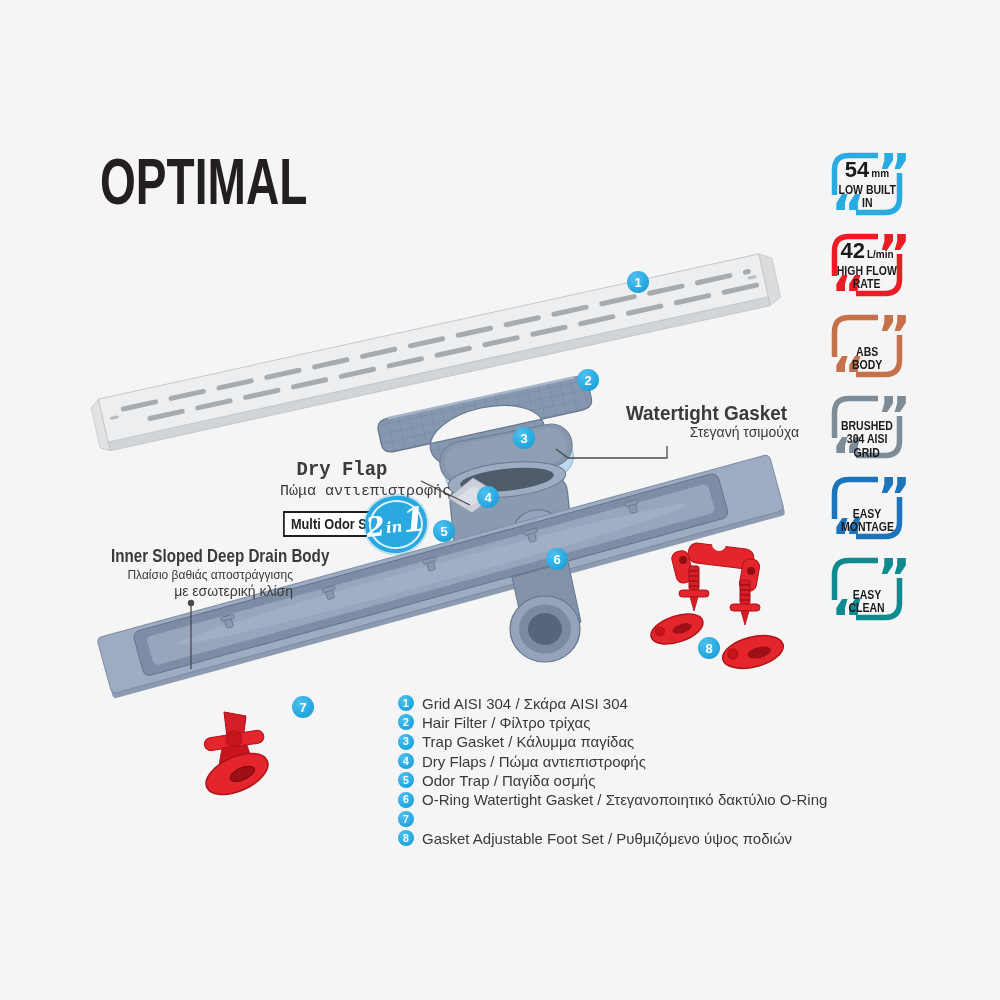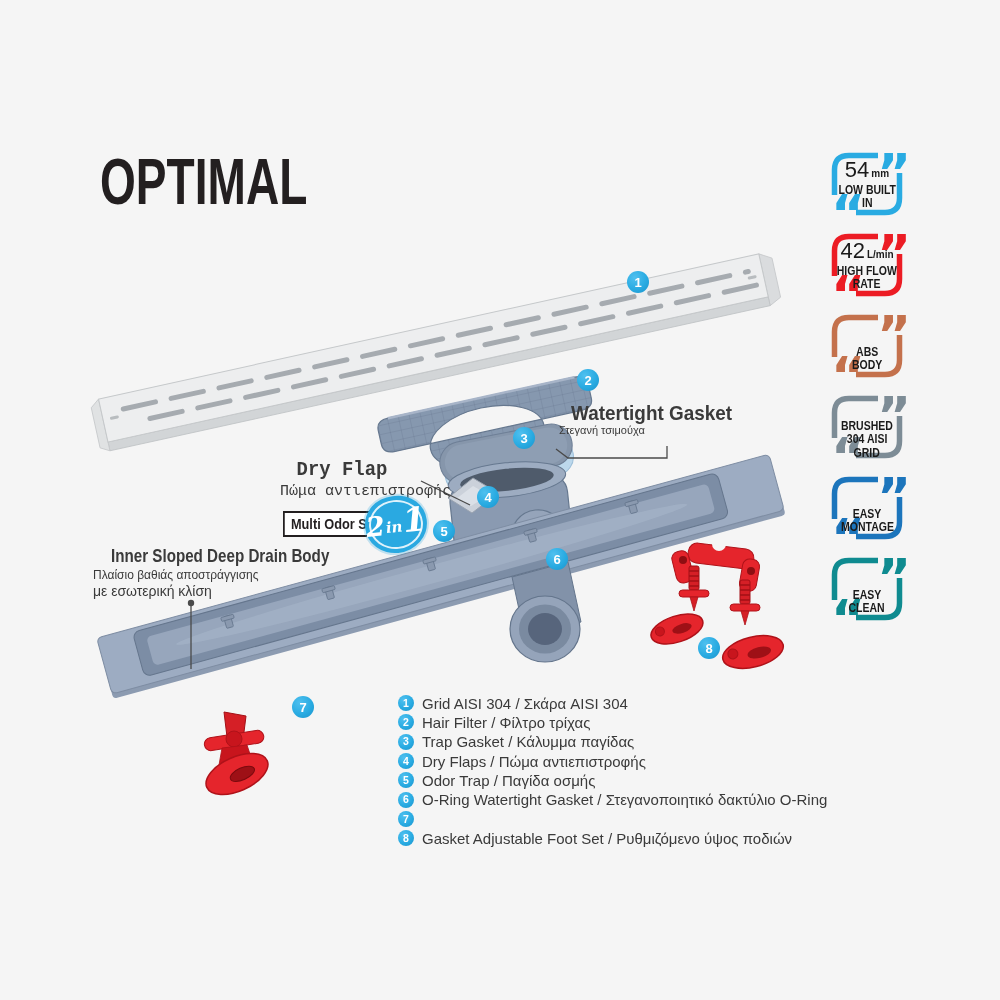--- a/index.html
+++ b/index.html
@@ -11,28 +11,28 @@
   .title{font-size:64px;font-weight:700;color:#231F20;letter-spacing:0px;
          transform:scaleX(0.72);transform-origin:left top;white-space:nowrap;line-height:1;}
 
   
   .badge-col{position:absolute;left:828px;top:150px;display:flex;flex-direction:column;gap:13px;}
   .badge{position:relative;width:78px;height:68px;}
   .badge svg{position:absolute;left:0;top:0;}
   .badge-quote{font-weight:700;font-family:"DejaVu Sans",sans-serif;}
   .badge-content{position:absolute;inset:0;display:flex;flex-direction:column;align-items:center;justify-content:center;color:#1A1A1A;padding-top:2px;}
   .bval{line-height:20px;white-space:nowrap;}
-  .bnum{font-size:22px;font-weight:400;}
+  .bnum{font-size:22px;font-weight:700;}
   .bunit{font-size:10px;font-weight:700;margin-left:2px;}
   .bline{font-size:12.5px;font-weight:700;line-height:13.5px;white-space:nowrap;transform:scaleX(0.84);transform-origin:center;}
 
   
   .lbl-en{font-weight:700;color:#3A3A3A;white-space:nowrap;transform:scaleX(0.9);line-height:1.1;}
   .lbl-el{font-weight:400;color:#3A3A3A;white-space:nowrap;line-height:1.15;}
-  .lbl-center{text-align:left;}
+  .lbl-center{text-align:right;}
   .lbl-right{text-align:left;font-family:Liberation Mono, monospace;}
   .lbl-center .lbl-en{transform-origin:center top;}
   .lbl-right .lbl-en{transform-origin:right top;}
 
   .odor-box{position:absolute;left:283px;top:511px;background:#FFFFFF;border:2px solid #231F20;
             padding:2px 7px;font-size:14.5px;font-weight:700;color:#231F20;white-space:nowrap;
             transform:scaleX(0.88);transform-origin:left center;line-height:18px;}
   .two-in-one{position:absolute;left:365px;top:496px;width:62px;height:57px;border-radius:50% 48% 52% 50%;
               background:#2AA9E1;display:flex;align-items:center;justify-content:center;
               transform:rotate(-6deg);box-shadow:0 0 0 2px rgba(42,169,225,0.25);}
@@ -278,21 +278,21 @@
         <div class="bval"><span class="bnum"></span><span class="bunit"></span></div>
         <div class="bline">EASY</div>
         <div class="bline">CLEAN</div>
         <div class="bline"></div>
       </div>
     </div>
   </div>
 
   <div class="abs lbl-center" style="left:559px;top:401px;width:240px;">
     <div class="lbl-en" style="font-size:21px;">Watertight Gasket</div>
-    <div class="lbl-el" style="font-size:11px;">Στεγανή τσιμούχα</div>
+    <div class="lbl-el" style="font-size:14px;">Στεγανή τσιμούχα</div>
   </div>
 
   <div class="abs lbl-right" style="left:280px;top:458px;width:166px;">
     <div class="lbl-en" style="font-size:21px;">Dry Flap</div>
     <div class="lbl-el" style="font-size:15px;margin-top:2px;">Πώμα αντιεπιστροφής</div>
   </div>
 
   <div class="odor-box">Multi Odor Stop</div>
 
   <div class="two-in-one">

